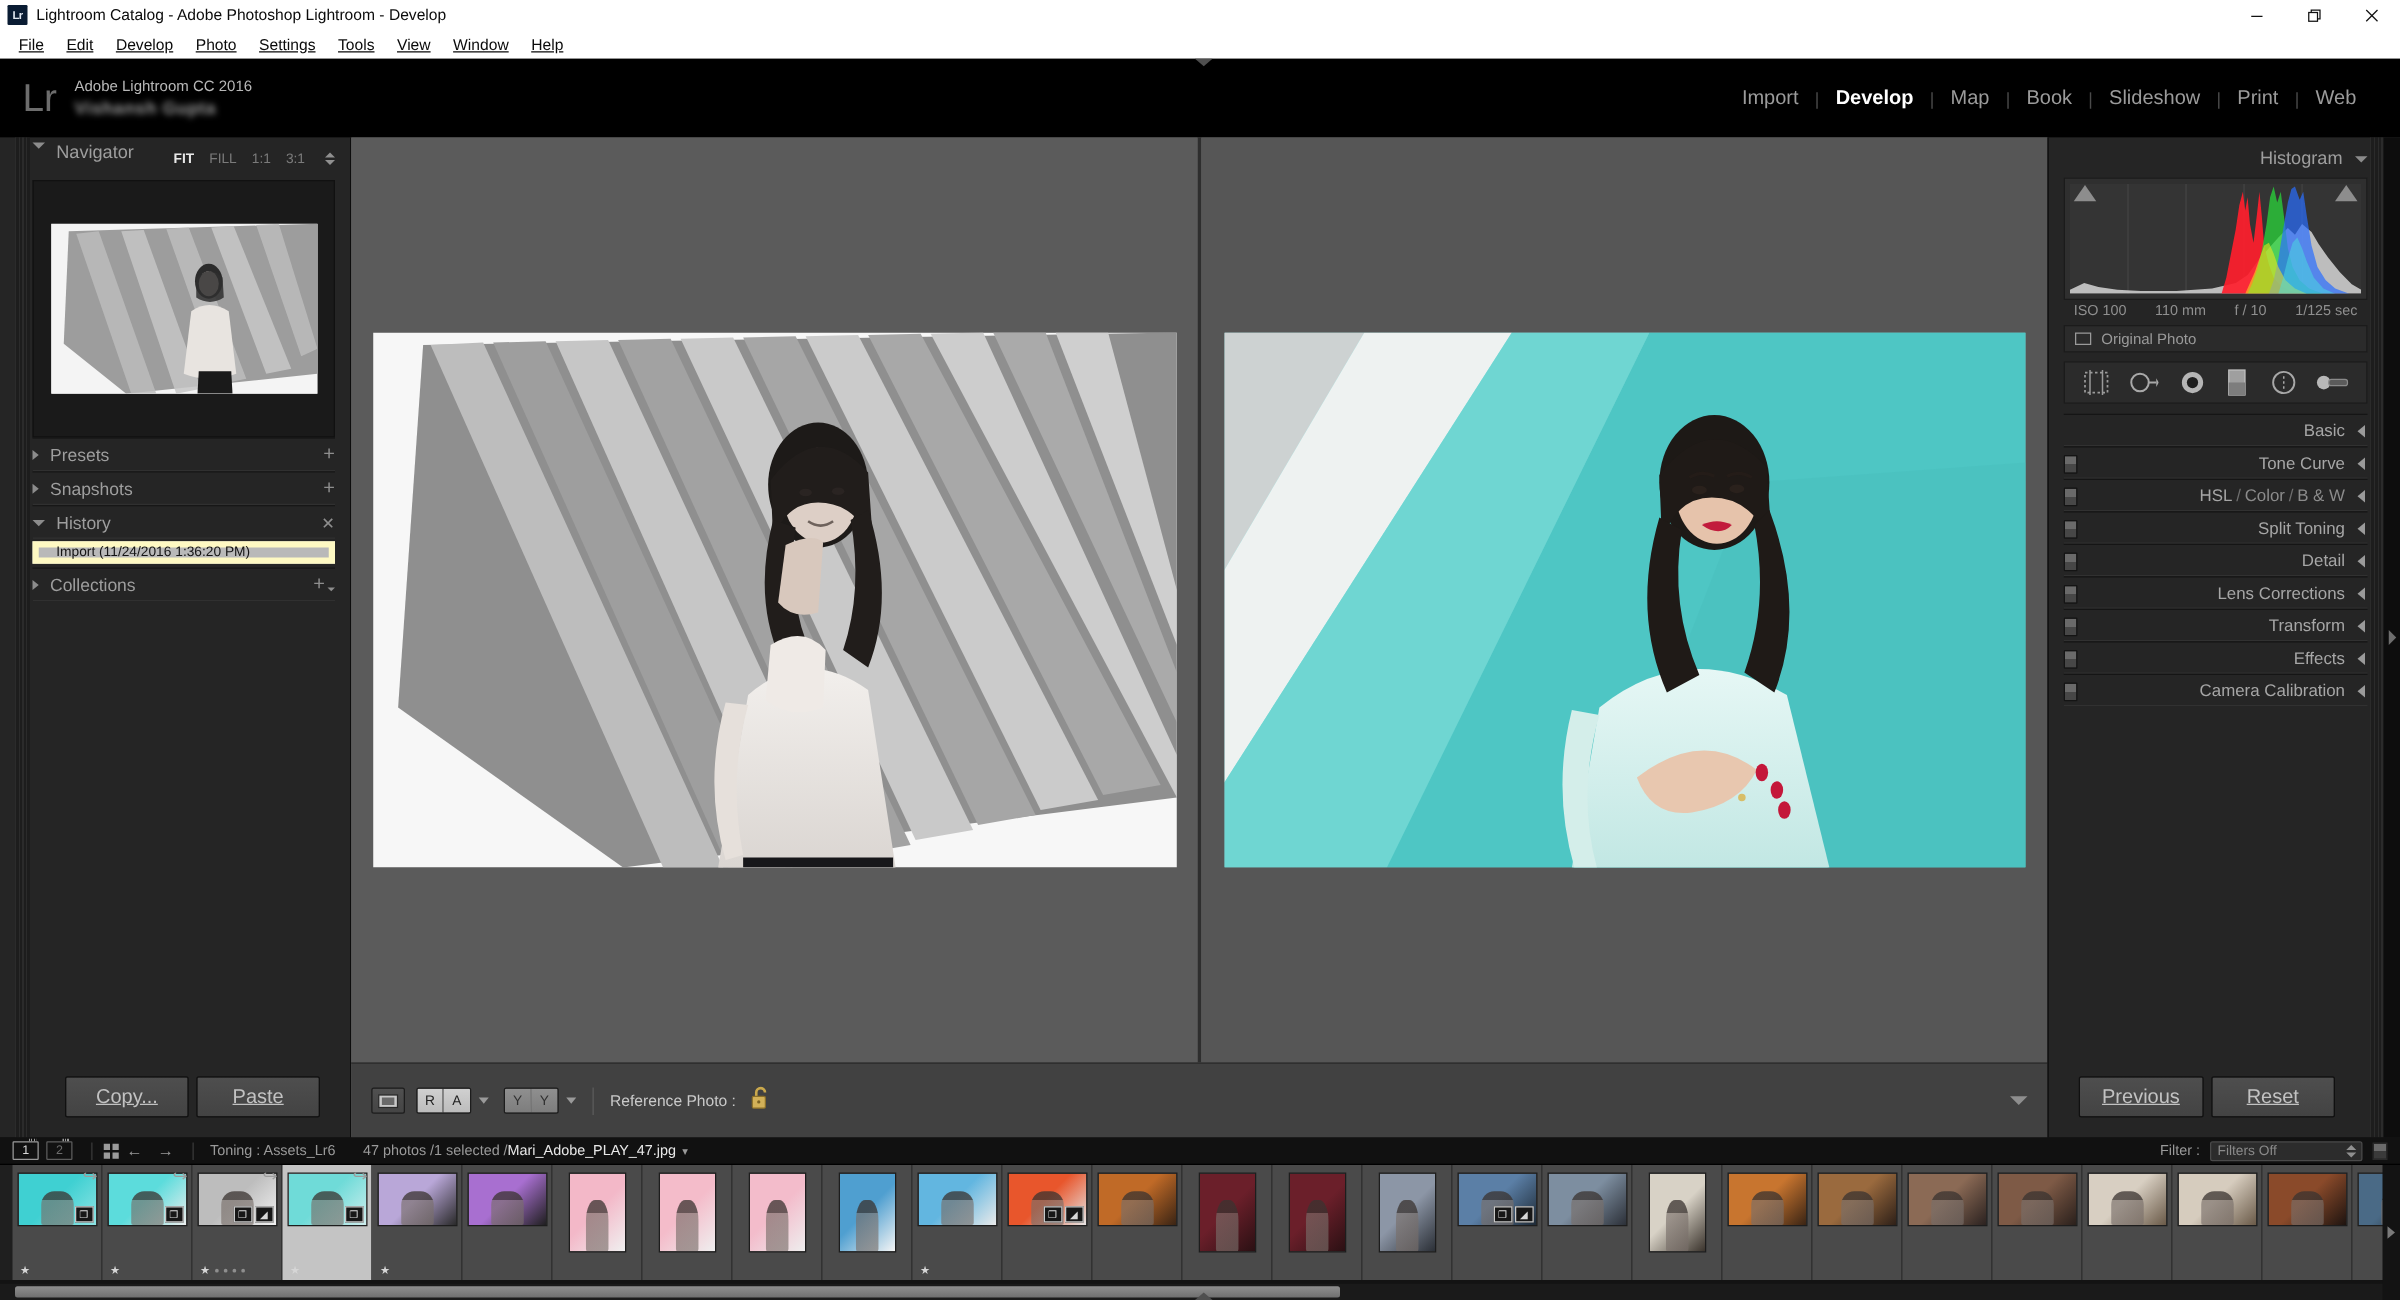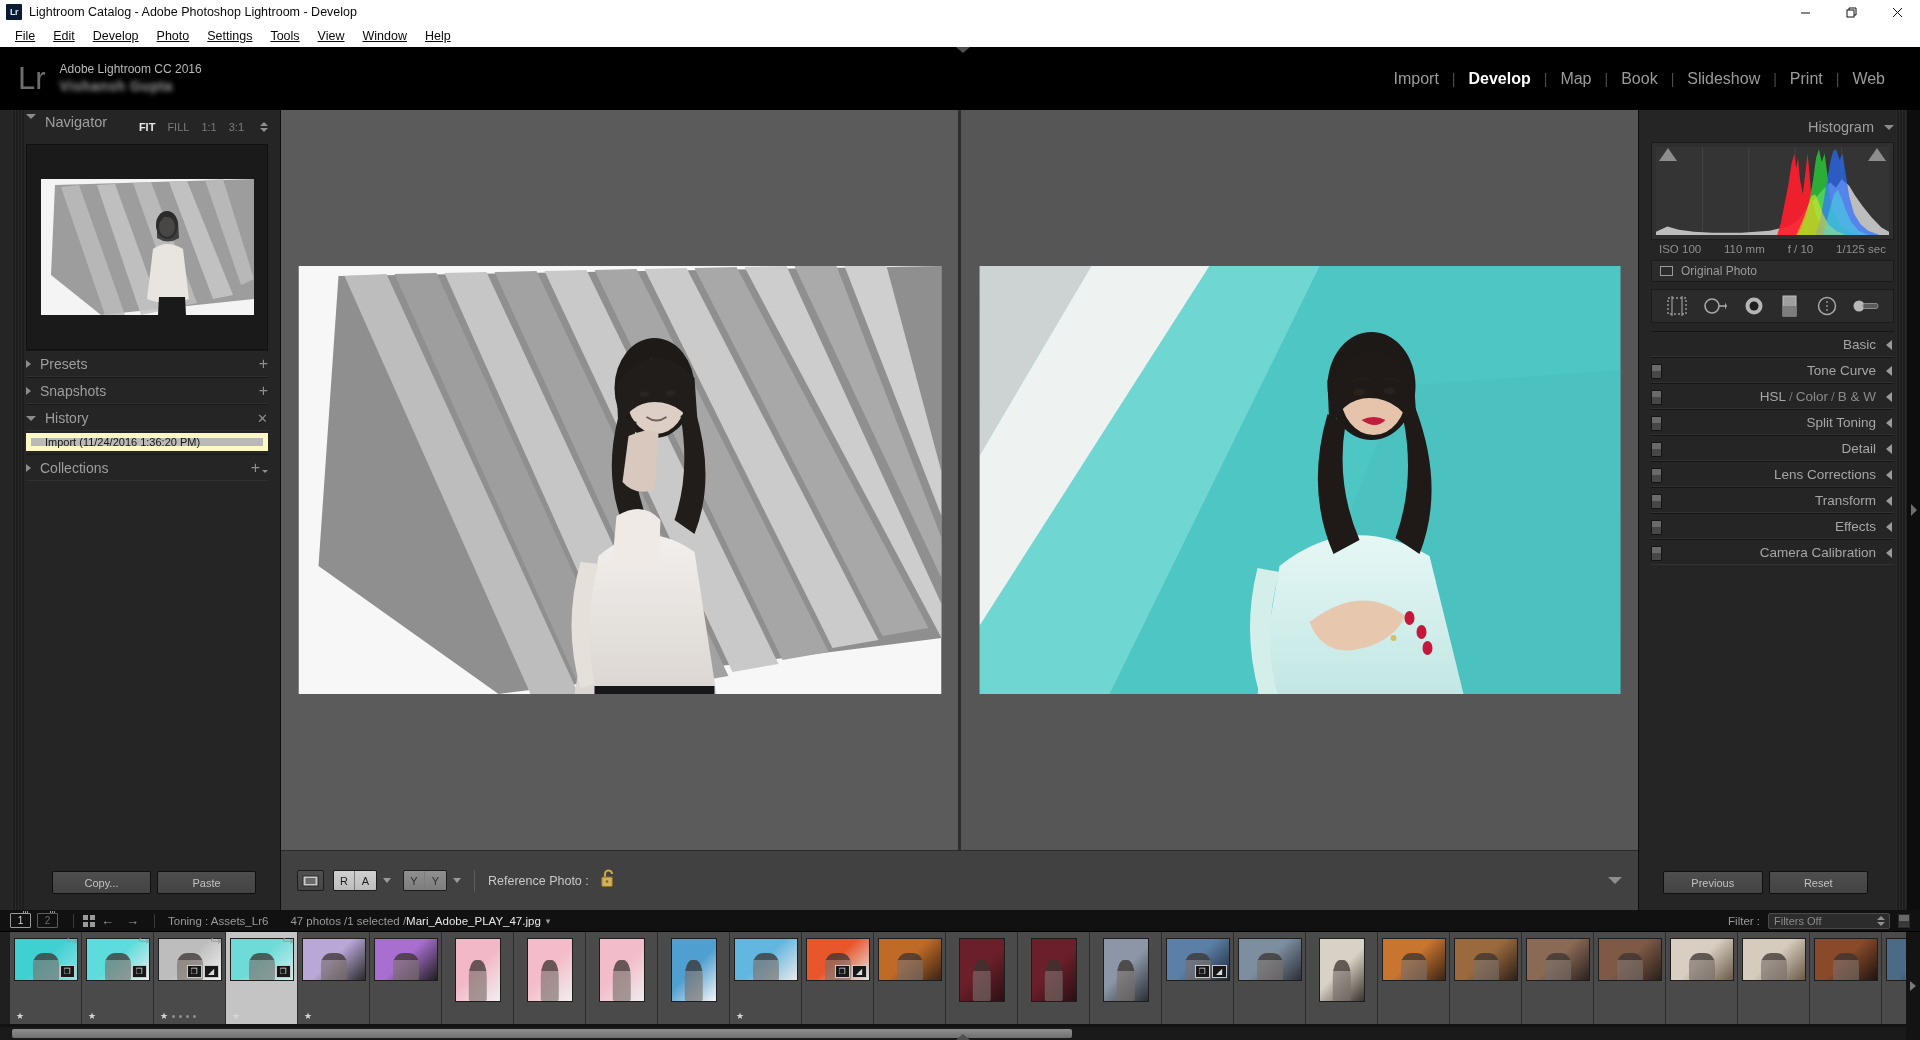--- a/index.html
+++ b/index.html
@@ -113,24 +113,24 @@
     height: 18px; background: #b9b9b9; color: #141414; font-size: 11px;
     display: flex; align-items: center; padding-left: 14px;
     border: 5px solid #fef9c3; margin-top: 2px;
   }
 
   .lp-footer {
     position: absolute; left: 26px; right: 12px; bottom: 16px;
     display: flex; gap: 6px;
   }
   .lr-btn {
-    flex: 1; height: 23px; border: 1px solid #101010;
+    flex: 1; height: 33px; border: 1px solid #101010;
     background: linear-gradient(#4e4e4e, #434343);
-    color: #c2c2c2; font-size: 11px; display: flex;
-    align-items: center; justify-content: center; border-radius: 2px;
+    color: #c2c2c2; font-size: 16px; display: flex;
+    align-items: center; justify-content: center; border-radius: 2px; text-decoration: underline;
   }
 
   .side-grip {
     position: absolute; top: 0; bottom: 0; width: 12px;
     background: repeating-linear-gradient(90deg,#2b2b2b 0 1px,#1d1d1d 1px 3px);
   }
   .grip-left { left: 12px; }
 
   .edge-arrow {
     position: absolute; width: 13px; top: 110px; bottom: 130px;

